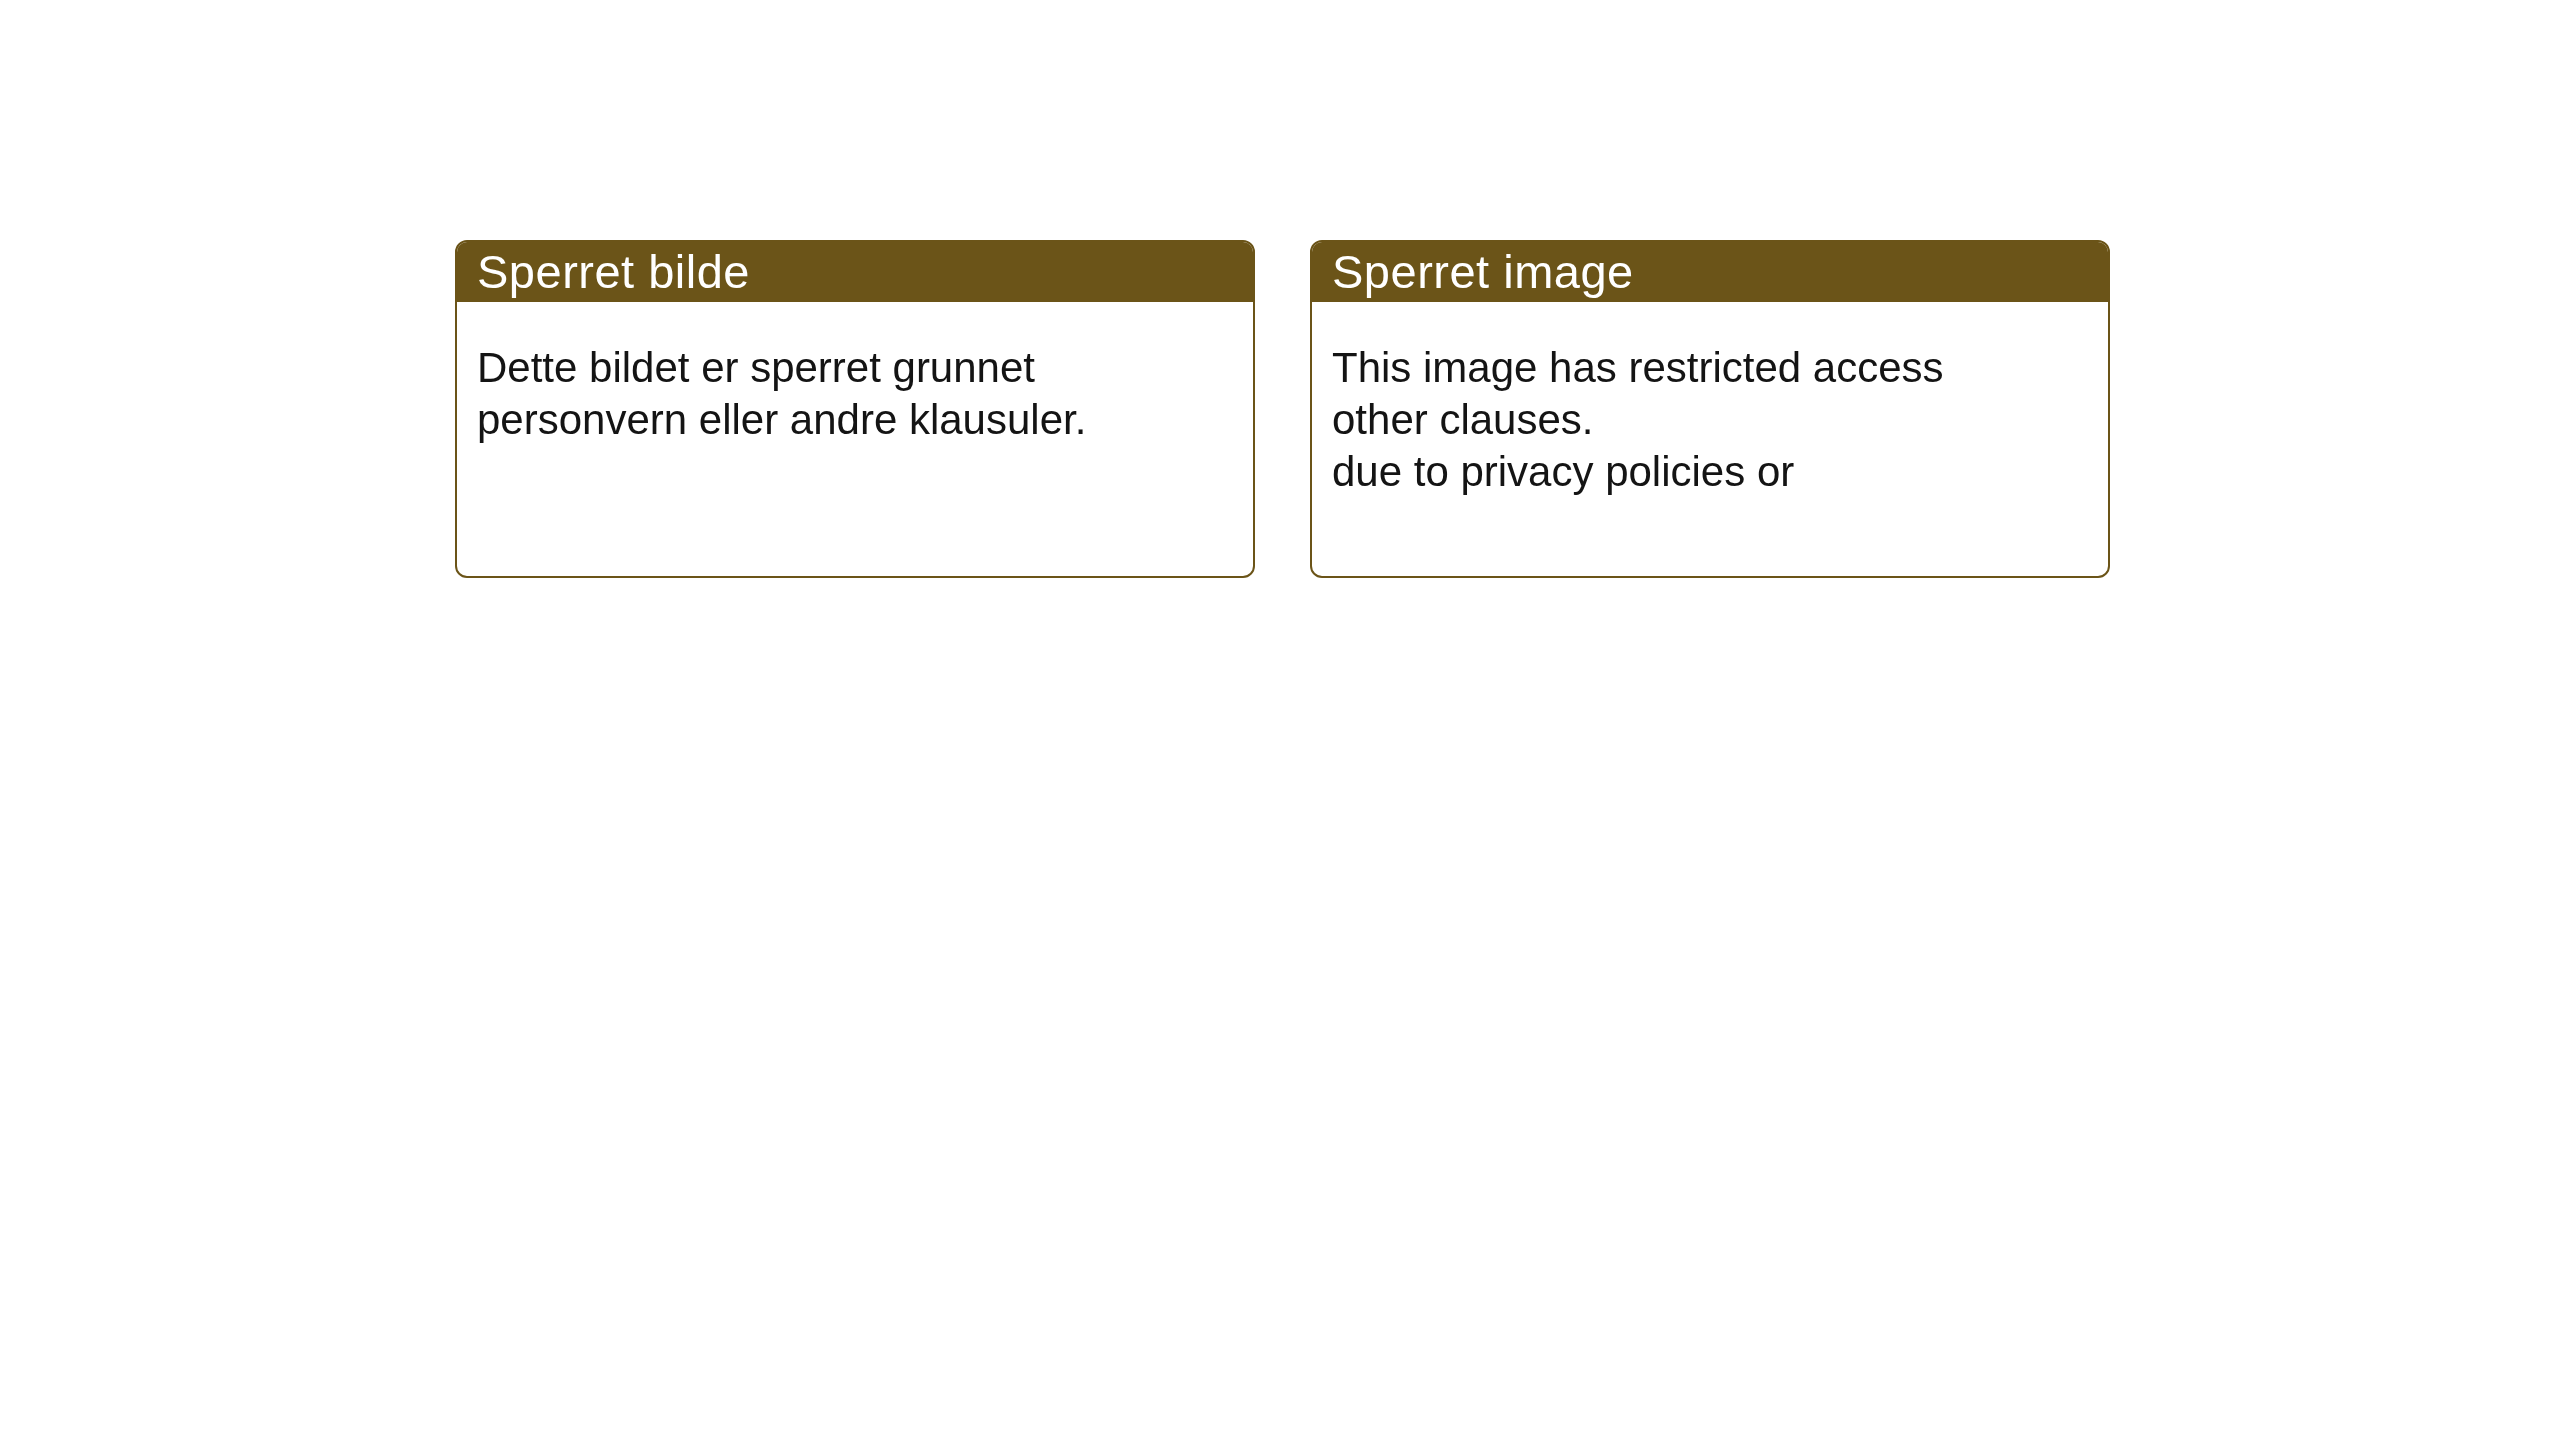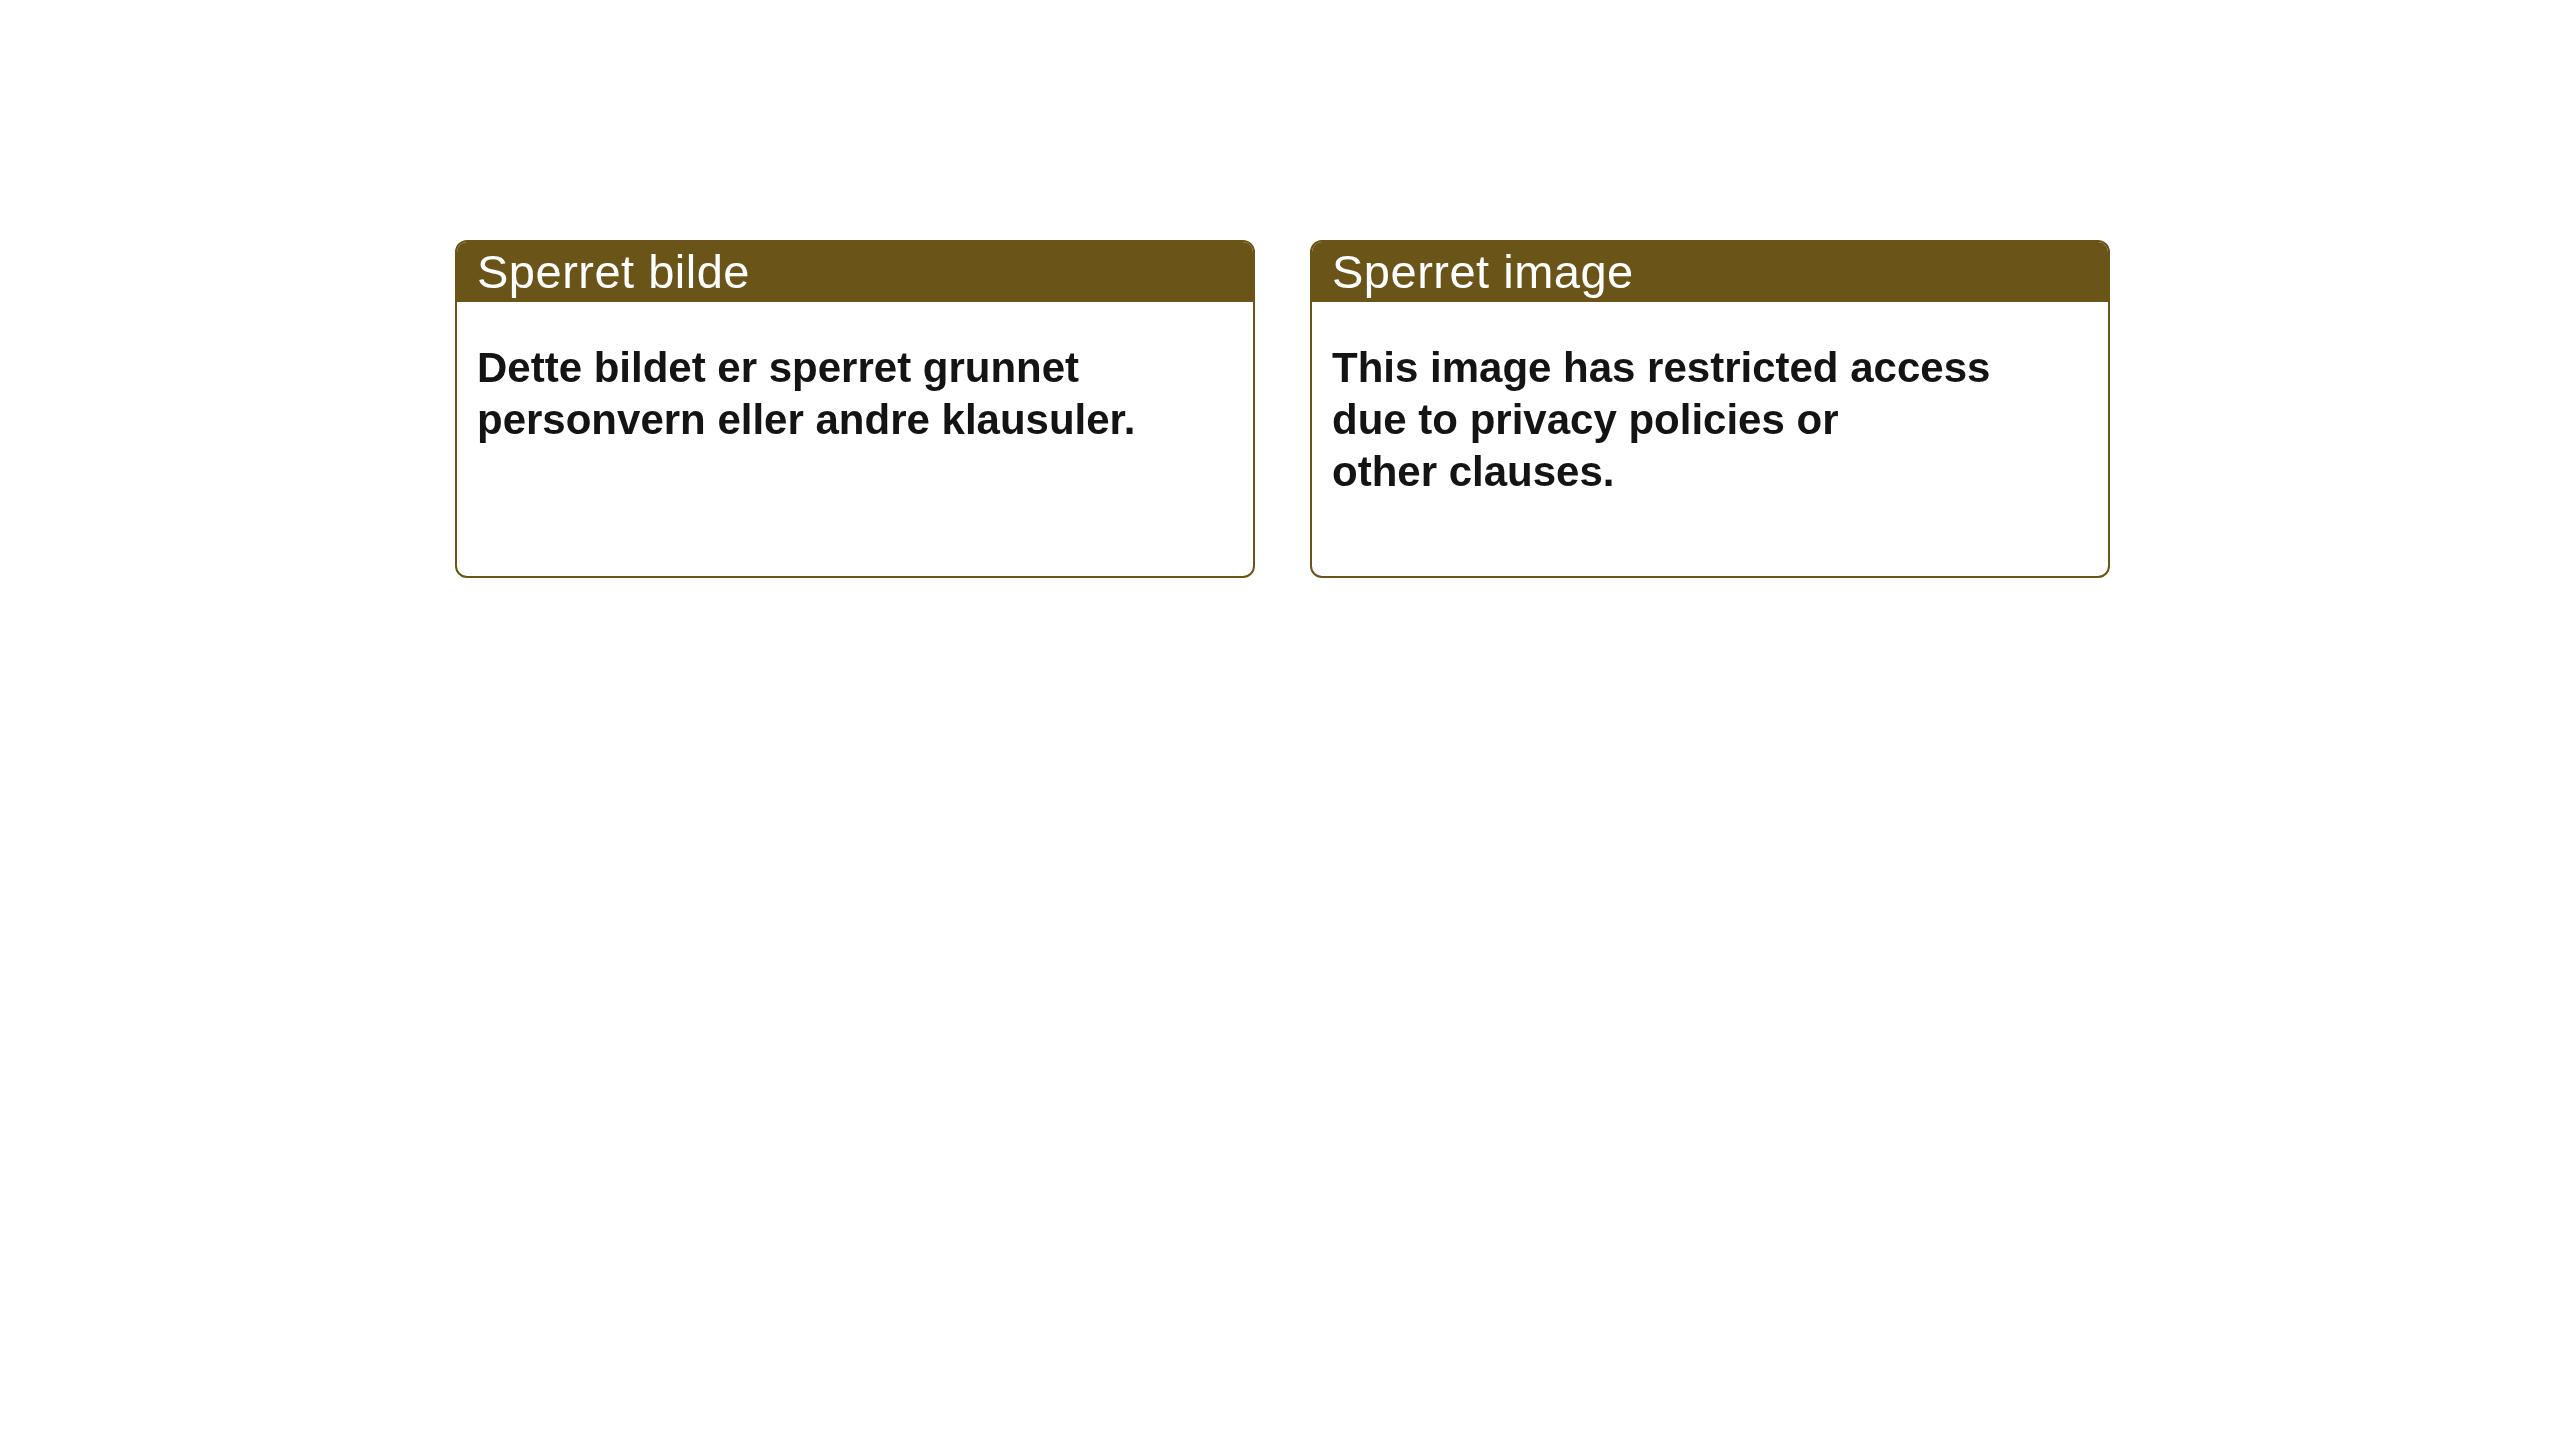--- a/index.html
+++ b/index.html
@@ -38,21 +38,21 @@
     padding:0 20px 2px 20px;
     font-size:47px;
     font-weight:400;
     letter-spacing:0.5px;
   }
   .card-body{
     padding:40px 26px 20px 20px;
     color:var(--body-text);
     font-size:42px;
     line-height:52px;
-    font-weight:700;
+    font-weight:400;
   }
   .card-body .line{display:block;}
 </style>
 </head>
 <body>
 
 <div class="card no">
   <div class="card-header">
     <span>Sperret bilde</span>
   </div>
@@ -61,16 +61,16 @@
     <span class="line">personvern eller andre klausuler.</span>
   </div>
 </div>
 
 <div class="card en">
   <div class="card-header">
     <span>Sperret image</span>
   </div>
   <div class="card-body">
     <span class="line">This image has restricted access</span>
+    <span class="line">other clauses.</span>
     <span class="line">due to privacy policies or</span>
-    <span class="line">other clauses.</span>
   </div>
 </div>
 
 </body></html>

